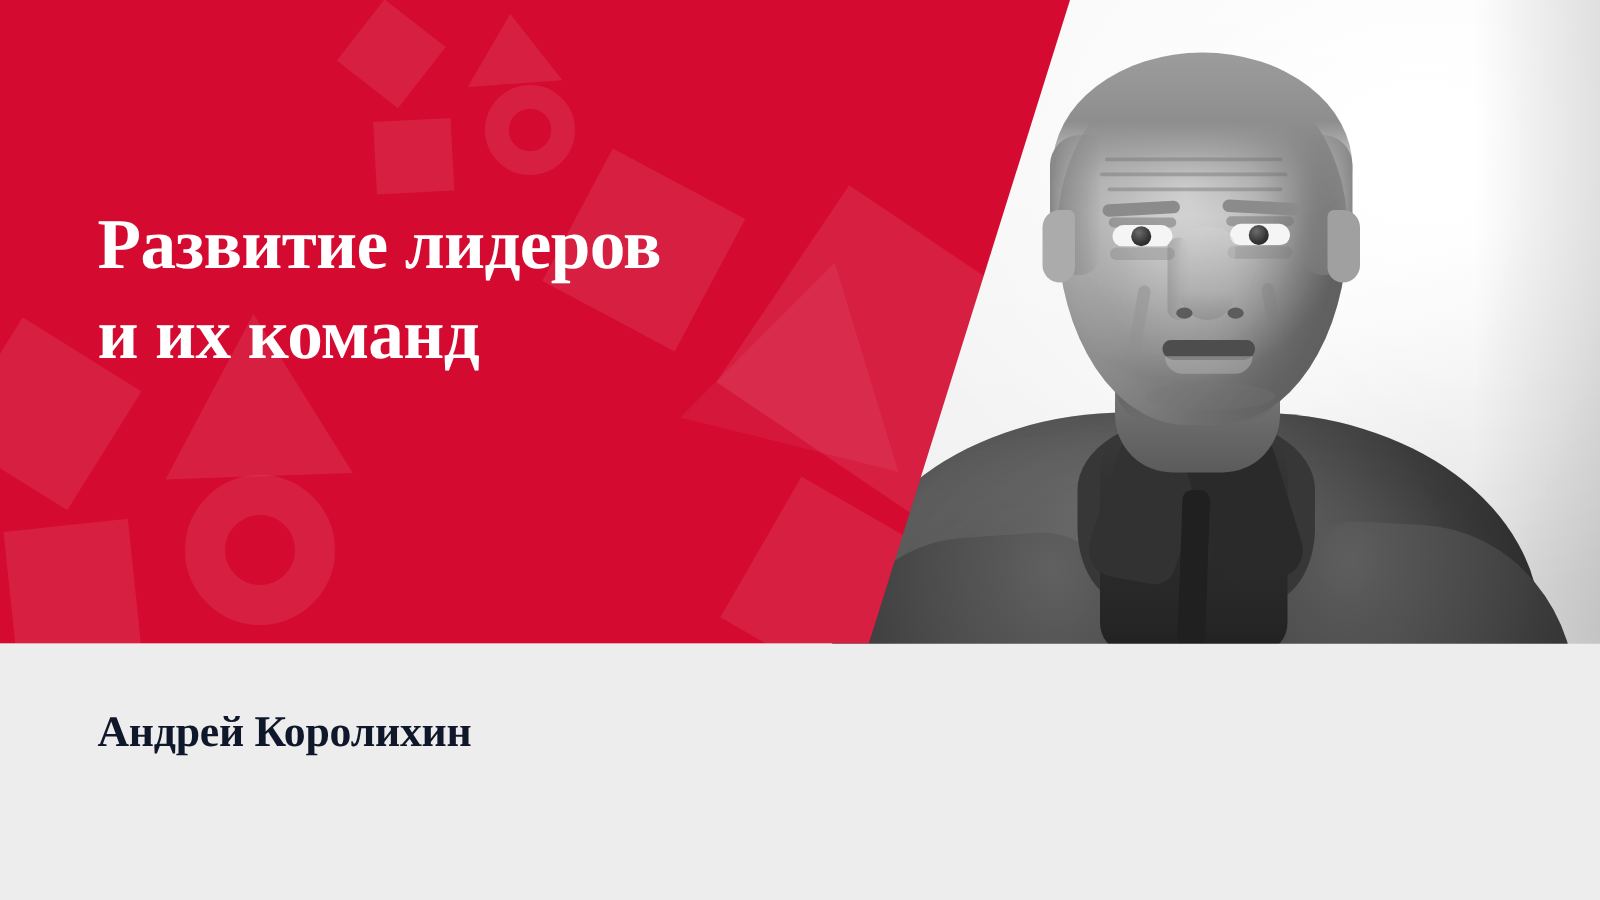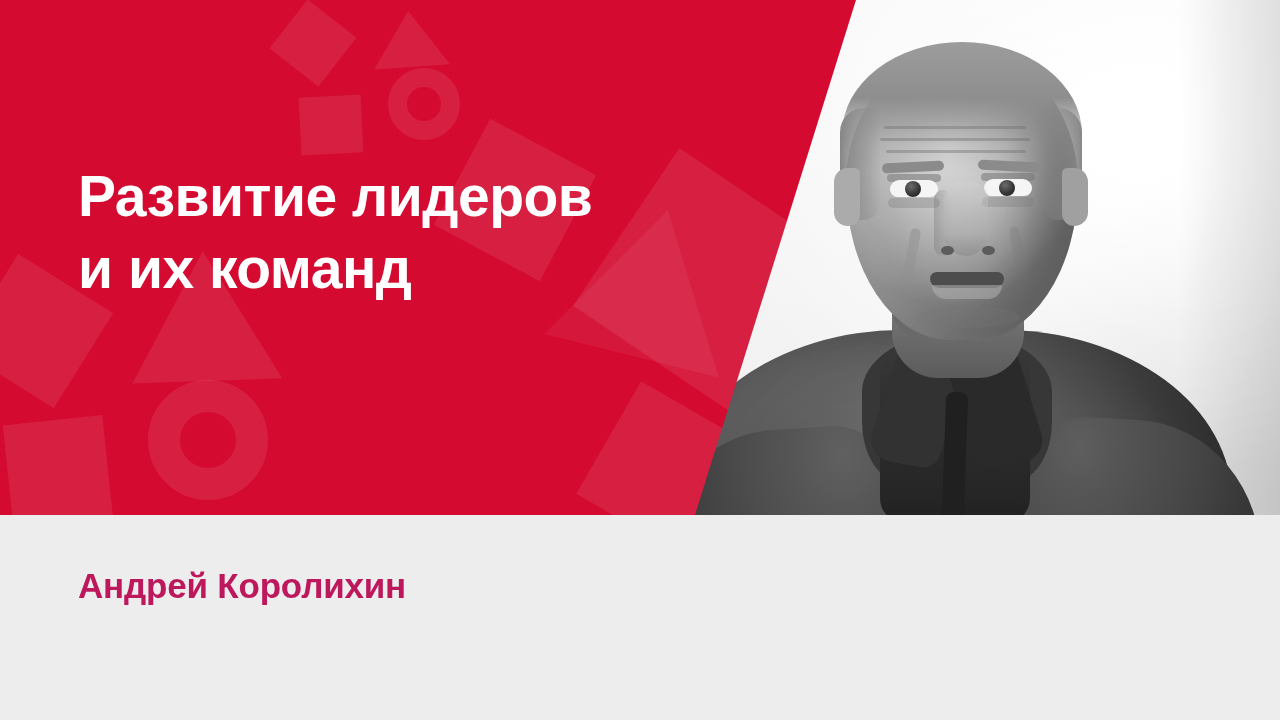--- a/index.html
+++ b/index.html
@@ -7,21 +7,21 @@
     margin: 0;
     padding: 0;
     background: #000;
   }
   #stage {
     position: relative;
     width: 1280px;
     height: 720px;
     overflow: hidden;
     background: #ededed;
-    font-family: Liberation Sans, sans-serif;
+    font-family: Liberation Serif, serif;
     -webkit-font-smoothing: antialiased;
   }
 
   
   .photo-layer {
     position: absolute;
     inset: 0;
     overflow: hidden;
   }
   .photo-bg {
@@ -424,21 +424,21 @@
     left: 0;
     top: 515px;
     width: 1280px;
     height: 205px;
     background: #ededed;
   }
   .footer-name {
     position: absolute;
     left: 78px;
     top: 566px;
-    color: #be185d;
+    color: #0f172a;
     font-size: 35px;
     font-weight: 700;
     letter-spacing: -0.2px;
   }
   .footer-role {
     position: absolute;
     left: 78px;
     top: 614px;
     color: #2b2b2b;
     font-size: 33px;

